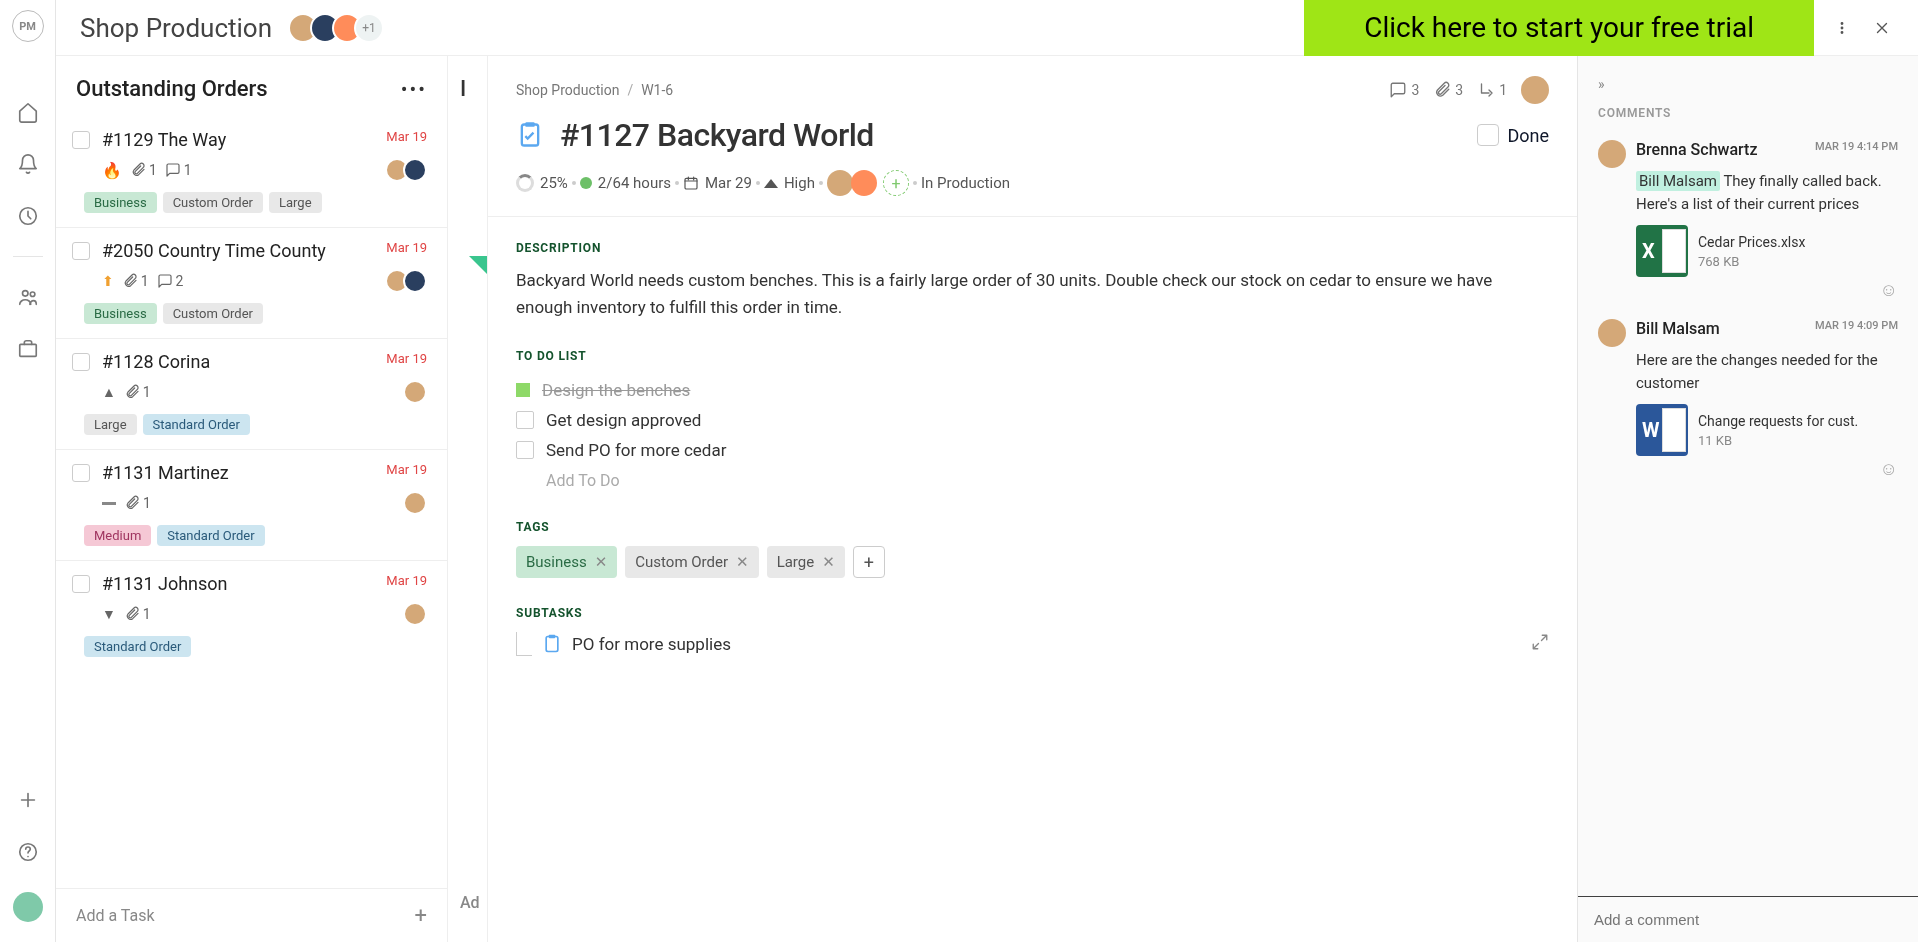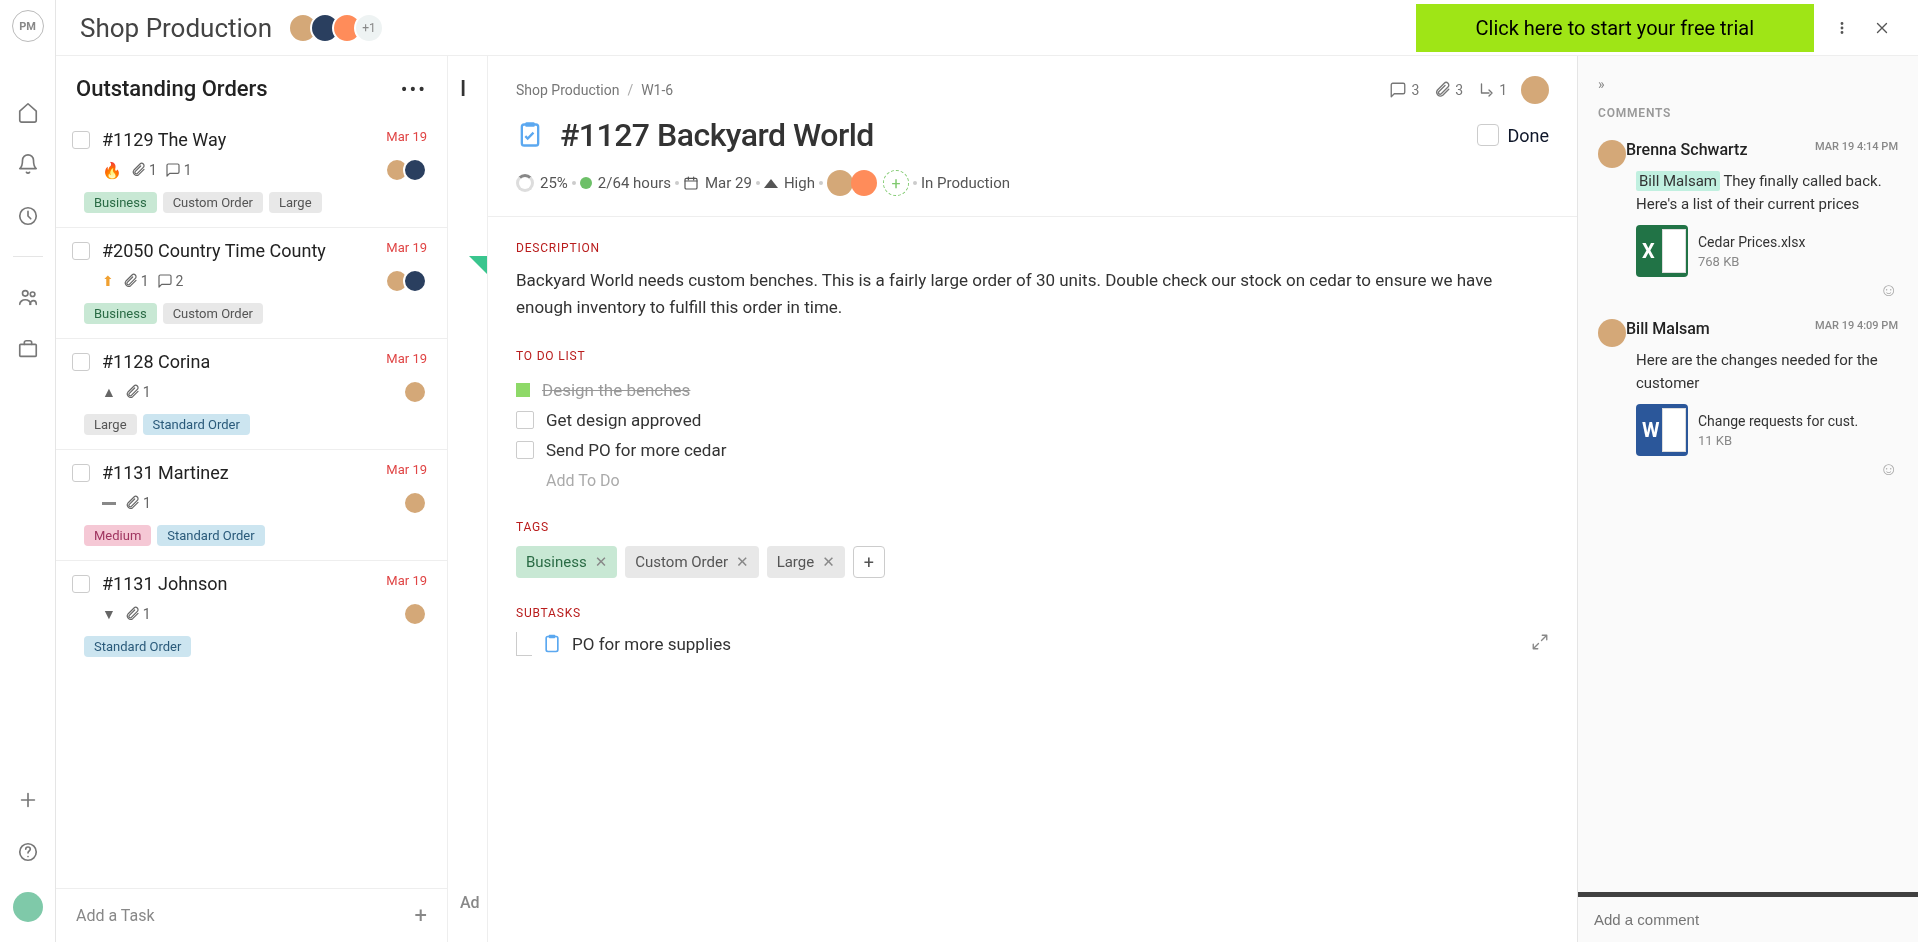--- a/index.html
+++ b/index.html
@@ -18,21 +18,21 @@
 .main { flex:1; display:flex; flex-direction:column; min-width:0; }
 
 
 .topbar { height:56px; display:flex; align-items:center; padding:0 24px; border-bottom:1px solid #eee; }
 .topbar-title { font-size:26px; font-weight:400; color:#444; }
 .avatar-stack { display:flex; margin-left:24px; }
 .avatar-stack .av { width:30px; height:30px; border-radius:50%; border:2px solid #fff; margin-left:-8px; }
 .av1{background:#d4a878;} .av2{background:#2a3f5f;} .av3{background:#ff8c5a;}
 .avatar-stack .more { width:30px; height:30px; border-radius:50%; background:#eef3f3; display:flex;align-items:center;justify-content:center; font-size:12px; color:#888; margin-left:-8px; border:2px solid #fff;}
 .topbar-right { margin-left:auto; display:flex; align-items:center; gap:16px;}
-.trial-banner { background:#9FE516; color:#000; font-size:20px; padding:12px 60px; font-weight:400;}
+.trial-banner { background:#9FE516; color:#000; font-size:28px; padding:12px 60px; font-weight:400;}
 .icon-btn { width:24px; height:24px; display:flex; align-items:center; justify-content:center; cursor:pointer; color:#555;}
 .icon-btn svg{width:18px;height:18px;}
 
 
 .content { flex:1; display:flex; min-height:0; }
 
 
 .board-col { width:392px; border-right:1px solid #eee; display:flex; flex-direction:column; background:#fff; }
 .col-header { display:flex; align-items:flex-end; padding:20px 20px 16px; }
 .col-title { font-size:22px; font-weight:500; color:#222; }
@@ -78,21 +78,21 @@
 .done-chk .box{width:22px;height:22px;border:1.5px solid #ccc;border-radius:4px;}
 
 .meta-row { display:flex; align-items:center; gap:4px; padding:4px 28px 20px; color:#555; font-size:15px; flex-wrap:wrap;}
 .meta-item { display:flex; align-items:center; gap:6px;}
 .dot{width:4px;height:4px;border-radius:50%;background:#ccc;}
 .green-dot{width:12px;height:12px;border-radius:50%;background:#6dc068;}
 .priority-up { width:0;height:0;border-left:7px solid transparent;border-right:7px solid transparent;border-bottom:9px solid #555;}
 .add-av { width:26px;height:26px;border-radius:50%;border:1.5px dashed #7fc96e;display:flex;align-items:center;justify-content:center;color:#7fc96e;font-size:16px;}
 .progress-circle { width:18px; height:18px; border:3px solid #ddd; border-top-color:#888; border-radius:50%;}
 
-.section-label { font-size:12px; font-weight:400; letter-spacing:0.8px; color:#b91c1c; padding:8px 28px 12px; text-transform:uppercase;}
+.section-label { font-size:12px; font-weight:700; letter-spacing:0.8px; color:#14532d; padding:8px 28px 12px; text-transform:uppercase;}
 .desc-text { padding:0 28px 20px; font-size:17px; line-height:1.6; color:#333;}
 
 .todo-list { padding:0 28px 16px; }
 .todo-item { display:flex; align-items:center; gap:12px; padding:5px 0; font-size:17px;}
 .todo-item .tbox{width:18px;height:18px;border:1.5px solid #ccc;border-radius:2px;}
 .todo-item.done .sq{width:14px;height:14px;background:#8ed968;}
 .todo-item.done span.txt{text-decoration:line-through;color:#999;}
 .add-todo { margin-left:30px; color:#aaa; font-size:16px; padding:6px 0;}
 
 .tags-row { padding:0 28px 20px; display:flex; gap:8px; flex-wrap:wrap;}
@@ -106,36 +106,36 @@
 .subtask-row .l{width:16px;height:24px;border-left:1.5px solid #ccc;border-bottom:1.5px solid #ccc;}
 .subtask-row .expand{margin-left:auto;color:#888;cursor:pointer;}
 
 
 .comments { width:340px; display:flex; flex-direction:column; background:#fafafa;}
 .comments-head { padding:20px 20px 14px; display:flex; align-items:center;}
 .comments-head .collapse{color:#888;font-size:14px;margin-right:auto;}
 .comments-title{font-size:12px;font-weight:600;letter-spacing:0.8px;color:#999;}
 .comment-stream { flex:1; overflow:auto; padding:0 20px;}
 .comment { padding:12px 0 30px; position:relative;}
-.comment-head{display:flex;align-items:flex-start;}
+.comment-head{display:flex;align-items:flex-start;gap:10px;}
 .c-av{width:28px;height:28px;border-radius:50%;flex-shrink:0;}
 .c-name{font-size:16px;font-weight:500;color:#222;}
 .c-time{margin-left:auto;font-size:11px;color:#888;font-weight:500;white-space:nowrap;}
 .c-body{margin-left:38px;margin-top:2px;font-size:15px;line-height:1.5;color:#333;}
 .mention{background:#c1f0e0;padding:1px 3px;border-radius:2px;}
 .attach{margin-left:38px;margin-top:10px;display:flex;gap:10px;align-items:center;}
 .file-icon{width:52px;height:52px;position:relative;}
 .file-excel{background:#217346;border-radius:4px;}
 .file-word{background:#2b579a;border-radius:4px;}
 .file-letter{position:absolute;left:6px;top:14px;color:#fff;font-weight:700;font-size:20px;}
 .file-page{position:absolute;right:2px;top:4px;bottom:4px;width:24px;background:#fff;border:1px solid #ddd;}
 .file-info .fname{font-size:14px;color:#333;}
 .file-info .fsize{font-size:13px;color:#888;margin-top:4px;}
 .emoji-btn{position:absolute;right:0;bottom:6px;color:#aaa;font-size:18px;cursor:pointer;}
-.comment-input{padding:14px 16px;border-top:5px solid #404040;}
+.comment-input{padding:14px 16px;border-top:1px solid #404040;}
 .comment-input input{width:100%;border:none;background:transparent;font-size:15px;color:#888;outline:none;}
 
 
 .flame{color:#ff6838;font-size:16px;}
 .clip{color:#888;}
 .chat{color:#888;}
 
 svg.stroke-icon{stroke:currentColor;fill:none;stroke-width:1.8;stroke-linecap:round;stroke-linejoin:round;}
 
 .corner-tri { position:absolute; top:0; right:0; width:0; height:0; border-top:18px solid #3ac58e; border-left:18px solid transparent;}

